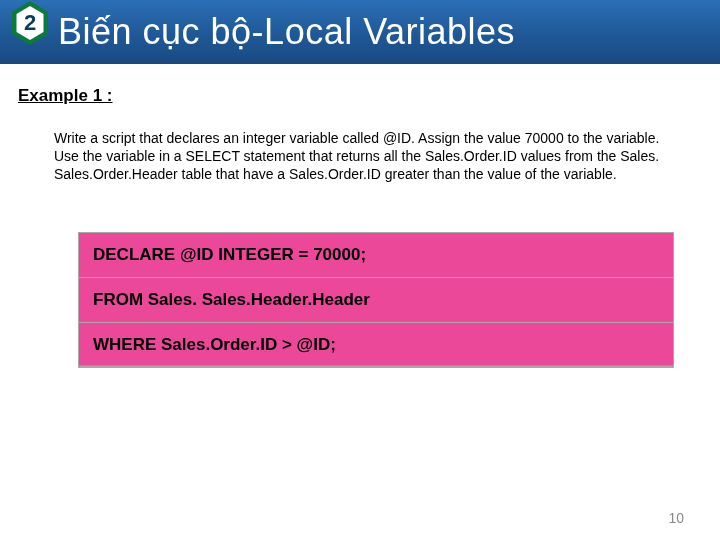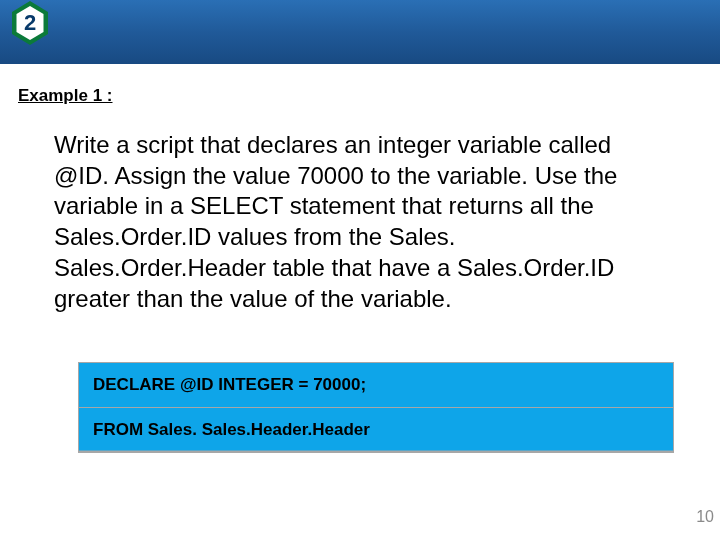--- a/index.html
+++ b/index.html
@@ -45,72 +45,74 @@
   }
 
   .content { padding: 22px 20px 0 18px; }
   .example-label {
     font-size: 17px;
     font-weight: bold;
     text-decoration: underline;
     margin-bottom: 18px;
   }
   .body-text {
-    font-size: 24px;
+    font-size: 14px;
     line-height: 1.28;
     padding: 0 32px 0 36px;
     color: #000;
     margin-top: 24px;
   }
 
   .code-block {
     margin: 48px 12px 0 60px;
     width: 596px;
-    background: #0ea5e9;
+    background: #ec4899;
     border: 1.5px solid #a7a7a7;
     border-top: none;
     box-shadow: 0 -1.5px 0 #a7a7a7 inset;
   }
   .code-line {
     font-family: Arial, sans-serif;
     font-size: 17px;
     font-weight: bold;
     color: #000;
     padding: 12px 14px;
     border-top: 1.5px solid #a7a7a7;
   }
   .code-line:first-child { border-top: 1.5px solid #a7a7a7; }
 
   .page-number {
     position: absolute;
-    right: 6px;
+    right: 36px;
     bottom: 14px;
-    font-size: 16px;
+    font-size: 14px;
     color: #8a8a8a;
   }
 </style>
 </head>
 <body>
 
 <div class="slide">
 
   <div class="title-bar">
     <div class="hexagon">
       <svg class="hex-shape" viewBox="0 0 40 46">
         <polygon class="hex-outer" points="20,1 38,12 38,34 20,45 2,34 2,12"></polygon>
         <polygon class="hex-inner" points="20,6 33.5,14 33.5,32 20,40 6.5,32 6.5,14"></polygon>
       </svg>
       <div class="hex-number">2</div>
     </div>
+    <div class="title-text">Biến cục bộ-Local Variables</div>
   </div>
 
   <div class="content">
     <div class="example-label">Example 1 :</div>
     <div class="body-text">Write a script that declares an integer variable called @ID. Assign the value 70000 to the variable. Use the variable in a SELECT statement that returns all the Sales.Order.ID values from the Sales. Sales.Order.Header table that have a Sales.Order.ID greater than the value of the variable.</div>
 
     <div class="code-block">
       <div class="code-line">DECLARE @ID INTEGER = 70000;</div>
       <div class="code-line">FROM Sales. Sales.Header.Header</div>
+      <div class="code-line">WHERE Sales.Order.ID &gt; @ID;</div>
     </div>
   </div>
 
   <div class="page-number">10</div>
 </div>
 
 </body></html>

